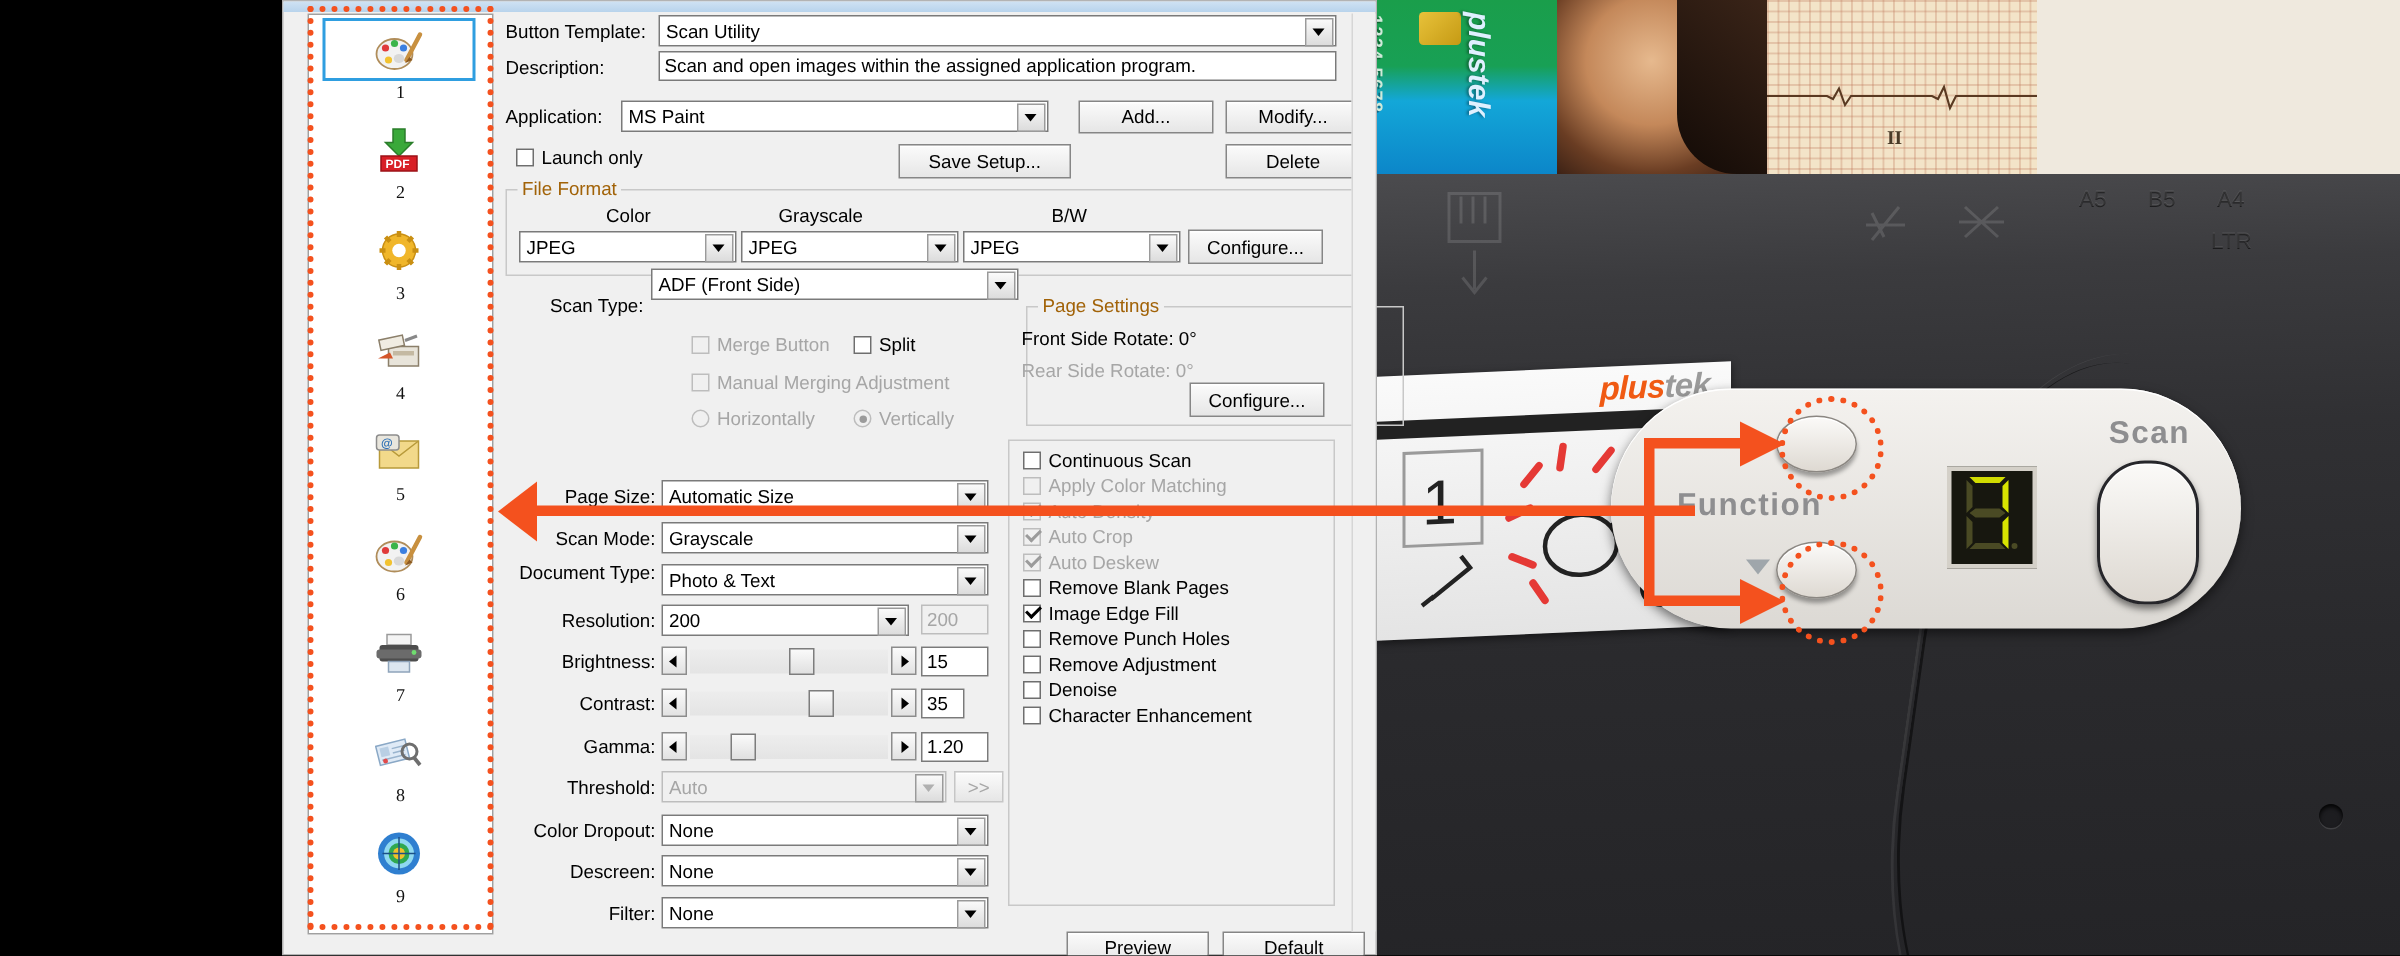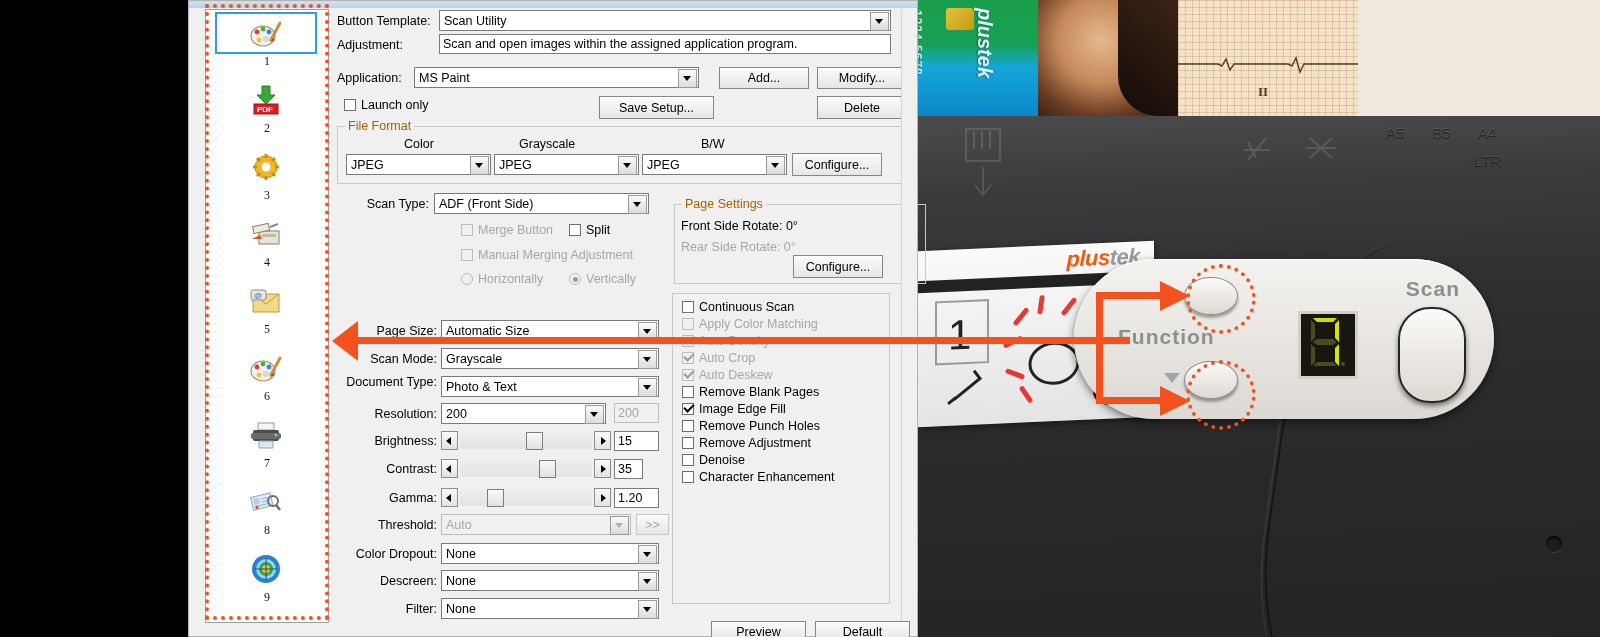--- a/index.html
+++ b/index.html
@@ -403,21 +403,21 @@
         <div class="num">9</div>
       </div>
     </div>
 
     <div class="lbl" style="left:148px;top:13px">Button Template:</div>
     <div class="combo" style="left:250px;top:9px;width:452px">
       <div class="val">Scan Utility</div>
       <div class="btn"></div>
     </div>
 
-    <div class="lbl" style="left:148px;top:37px">Adjustment:</div>
+    <div class="lbl" style="left:148px;top:37px">Description:</div>
     <div class="field" style="left:250px;top:33px;width:452px">Scan and open images within the assigned application program.</div>
 
     <div class="lbl" style="left:148px;top:70px">Application:</div>
     <div class="combo" style="left:225px;top:66px;width:285px">
       <div class="val">MS Paint</div>
       <div class="btn"></div>
     </div>
     <div class="btn3d" style="left:530px;top:66px;width:90px;height:22px">Add...</div>
     <div class="btn3d" style="left:628px;top:66px;width:90px;height:22px">Modify...</div>
 
@@ -440,32 +440,32 @@
       <div class="val">JPEG</div>
       <div class="btn"></div>
     </div>
     <div class="combo" style="left:453px;top:153px;width:145px">
       <div class="val">JPEG</div>
       <div class="btn"></div>
     </div>
     <div class="btn3d" style="left:603px;top:152px;width:90px;height:23px">Configure...</div>
 
     <div class="lbl r" style="left:120px;top:196px;width:120px">Scan Type:</div>
-    <div class="combo" style="left:245px;top:192px;width:215px">
+    <div class="combo" style="left:245px;top:178px;width:245px">
       <div class="val">ADF (Front Side)</div>
       <div class="btn"></div>
     </div>
 
     <div class="cb dis" style="left:272px;top:222px">Merge Button</div>
     <div class="cb" style="left:380px;top:222px">Split</div>
     <div class="cb dis" style="left:272px;top:247px">Manual Merging Adjustment</div>
     <div class="rb" style="left:272px;top:271px">Horizontally</div>
     <div class="rb on" style="left:380px;top:271px">Vertically</div>
 
-    <div class="group" style="left:485px;top:203px;width:252px;height:80px">
+    <div class="group" style="left:495px;top:203px;width:252px;height:80px">
       <div class="cap">Page Settings</div>
     </div>
     <div class="lbl" style="left:492px;top:218px">Front Side Rotate: 0°</div>
     <div class="lbl dis" style="left:492px;top:239px">Rear Side Rotate: 0°</div>
     <div class="btn3d" style="left:604px;top:254px;width:90px;height:23px">Configure...</div>
 
     <div class="group" style="left:483px;top:292px;width:218px;height:311px">
       <div class="cb" style="left:9px;top:6px">Continuous Scan</div>
       <div class="cb dis" style="left:9px;top:23px">Apply Color Matching</div>
       <div class="cb on dis" style="left:9px;top:40px">Auto Density</div>

